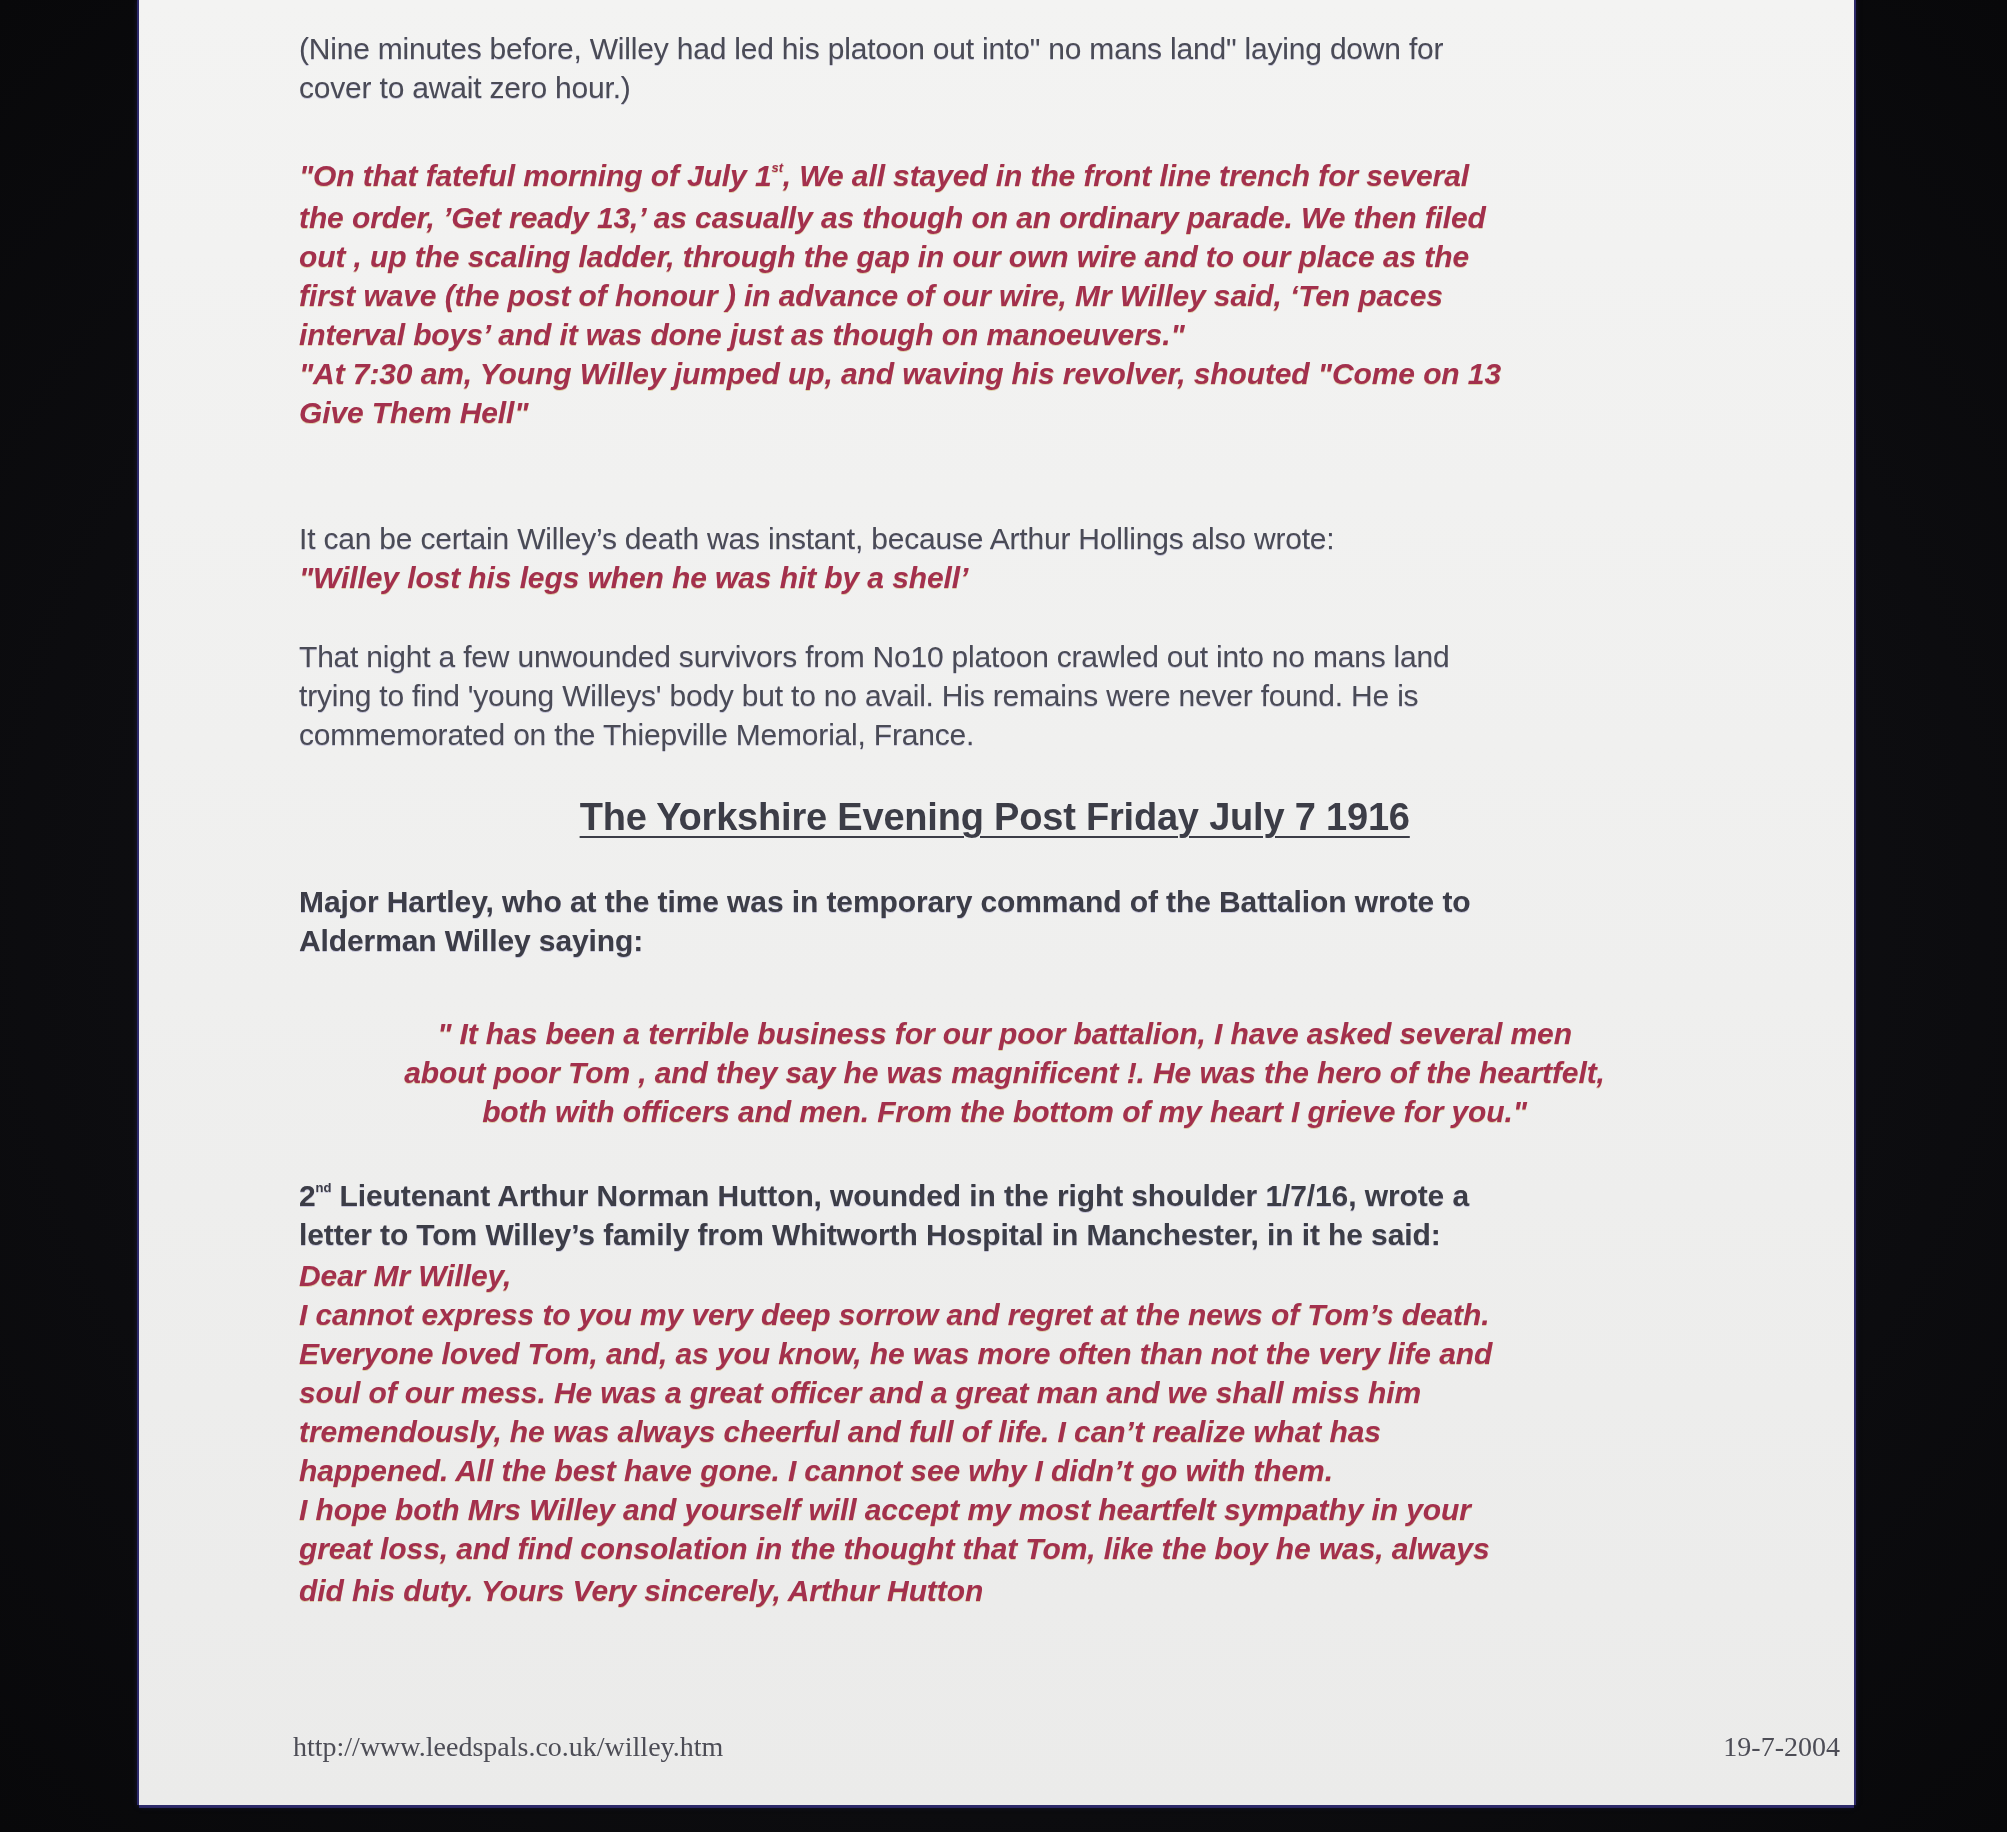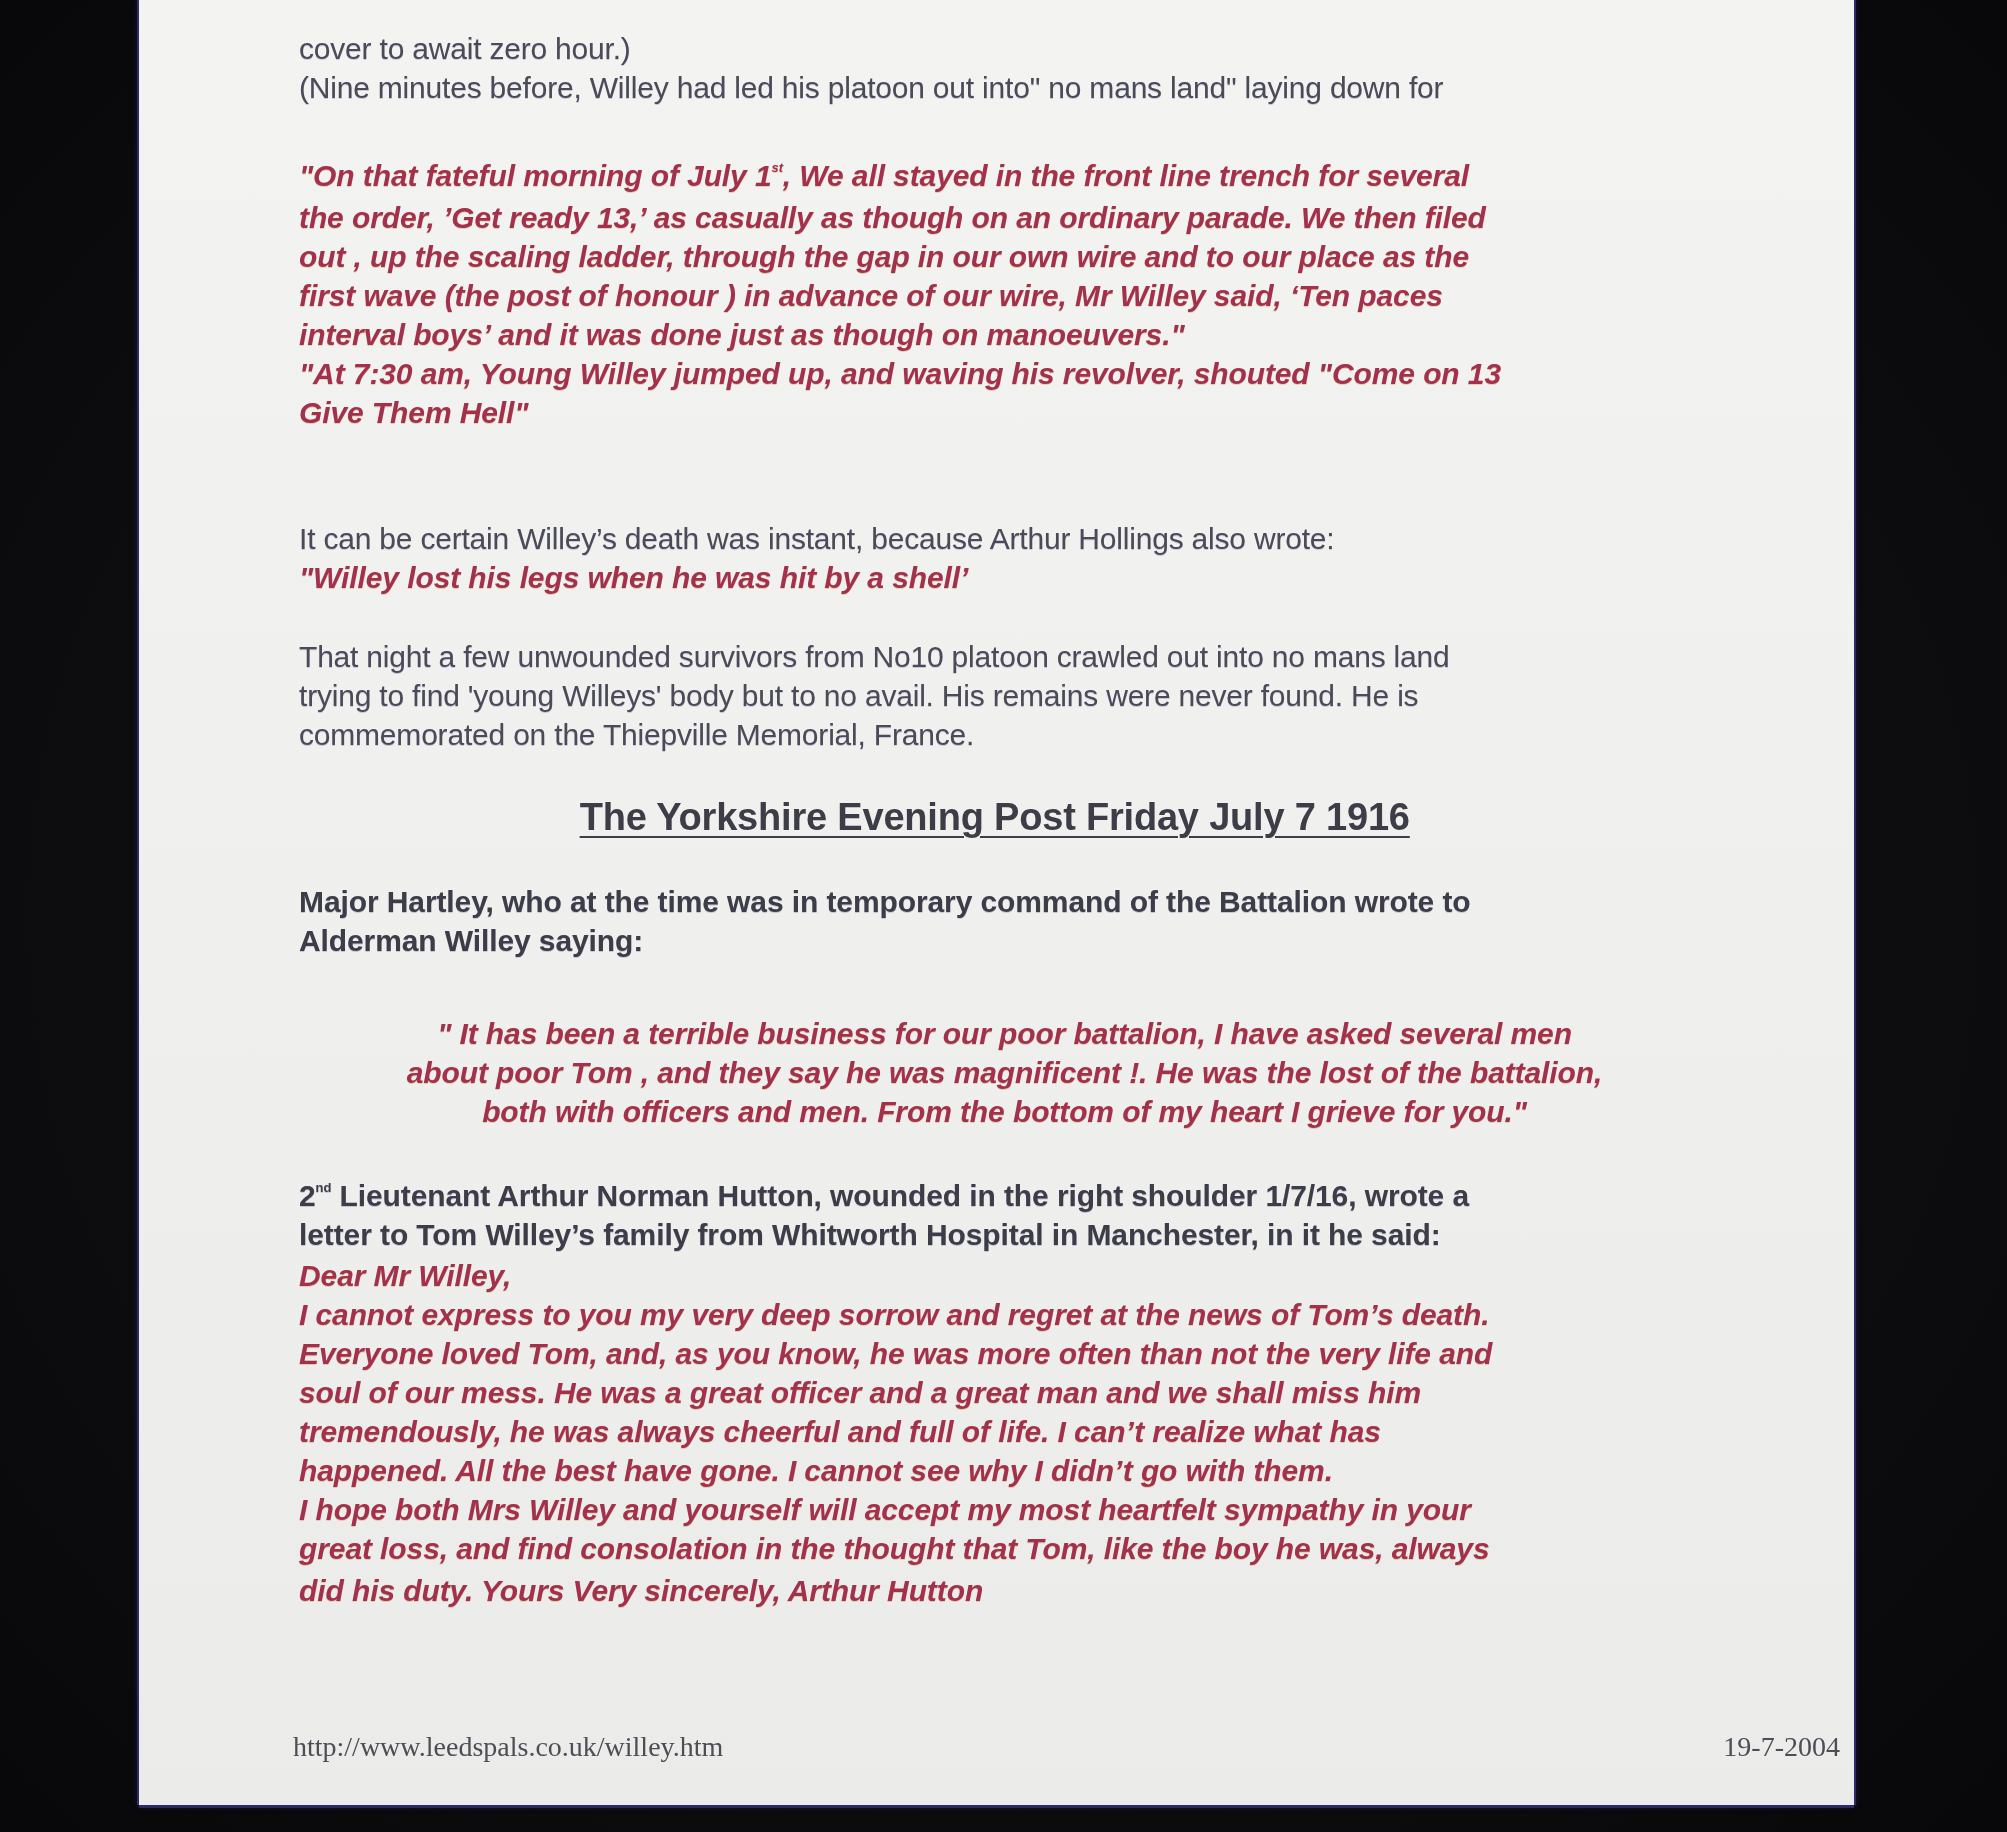--- a/index.html
+++ b/index.html
@@ -96,22 +96,22 @@
   </style>
 </head>
 <body>
 
 <div class="backdrop"></div>
 
 <div class="paper">
   <div class="content">
 
     <div class="block plain" style="top:0px;">
+      <p>(Nine minutes before, Willey had led his platoon out into" no mans land" laying down for</p>
       <p>cover to await zero hour.)</p>
-      <p>(Nine minutes before, Willey had led his platoon out into" no mans land" laying down for</p>
     </div>
 
     <div class="block quote" style="top:127px;">
       <p><span>"On that fateful morning of July 1</span><sup>st</sup><span>, We all stayed in the front line trench for several</span></p>
       <p style="margin-top:2.9px;">the order, ’Get ready 13,’ as casually as though on an ordinary parade. We then filed</p>
       <p>out , up the scaling ladder, through the gap in our own wire and to our place as the</p>
       <p>first wave (the post of honour ) in advance of our wire, Mr Willey said, ‘Ten paces</p>
       <p>interval boys’ and it was done just as though on manoeuvers."</p>
       <p>"At 7:30 am, Young Willey jumped up, and waving his revolver, shouted "Come on 13</p>
       <p>Give Them Hell"</p>
@@ -130,21 +130,21 @@
 
     <div class="block heading" style="top:767px; width:1411px; left:-9.8px;">The Yorkshire Evening Post Friday July 7 1916</div>
 
     <div class="block bold-plain" style="top:853px;">
       <p>Major Hartley, who at the time was in temporary command of the Battalion wrote to</p>
       <p>Alderman Willey saying:</p>
     </div>
 
     <div class="block quote centered" style="top:985px; width:1411px;">
       <p>" It has been a terrible business for our poor battalion, I have asked several men</p>
-      <p>about poor Tom , and they say he was magnificent !. He was the lost of the battalion,</p>
+      <p>about poor Tom , and they say he was magnificent !. He was the hero of the heartfelt,</p>
       <p>both with officers and men. From the bottom of my heart I grieve for you."</p>
     </div>
 
     <div class="block bold-plain" style="top:1147px;">
       <p><span>2</span><sup>nd</sup><span> Lieutenant Arthur Norman Hutton, wounded in the right shoulder 1/7/16, wrote a</span></p>
       <p>letter to Tom Willey’s family from Whitworth Hospital in Manchester, in it he said:</p>
     </div>
 
     <div class="block quote" style="top:1227px;">
       <p>Dear Mr Willey,</p>

